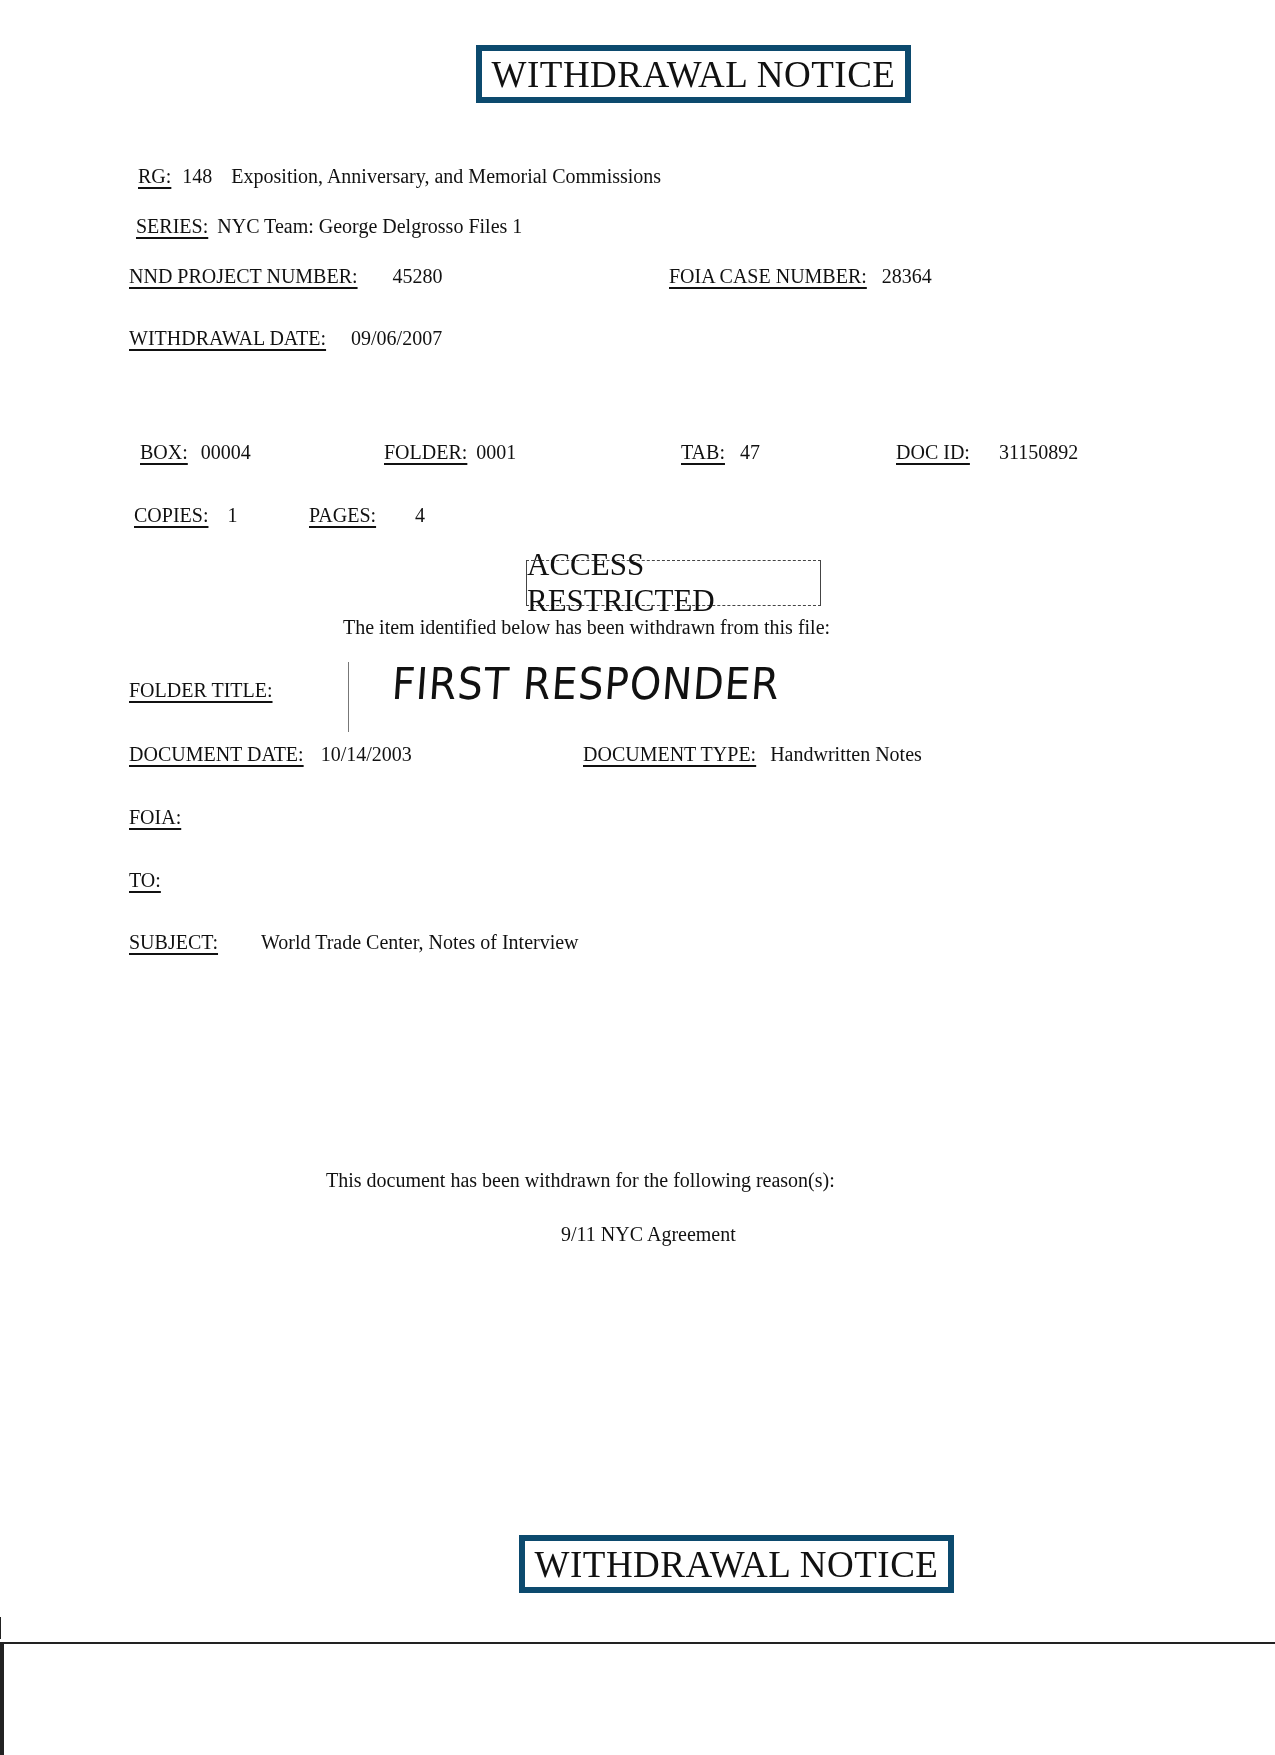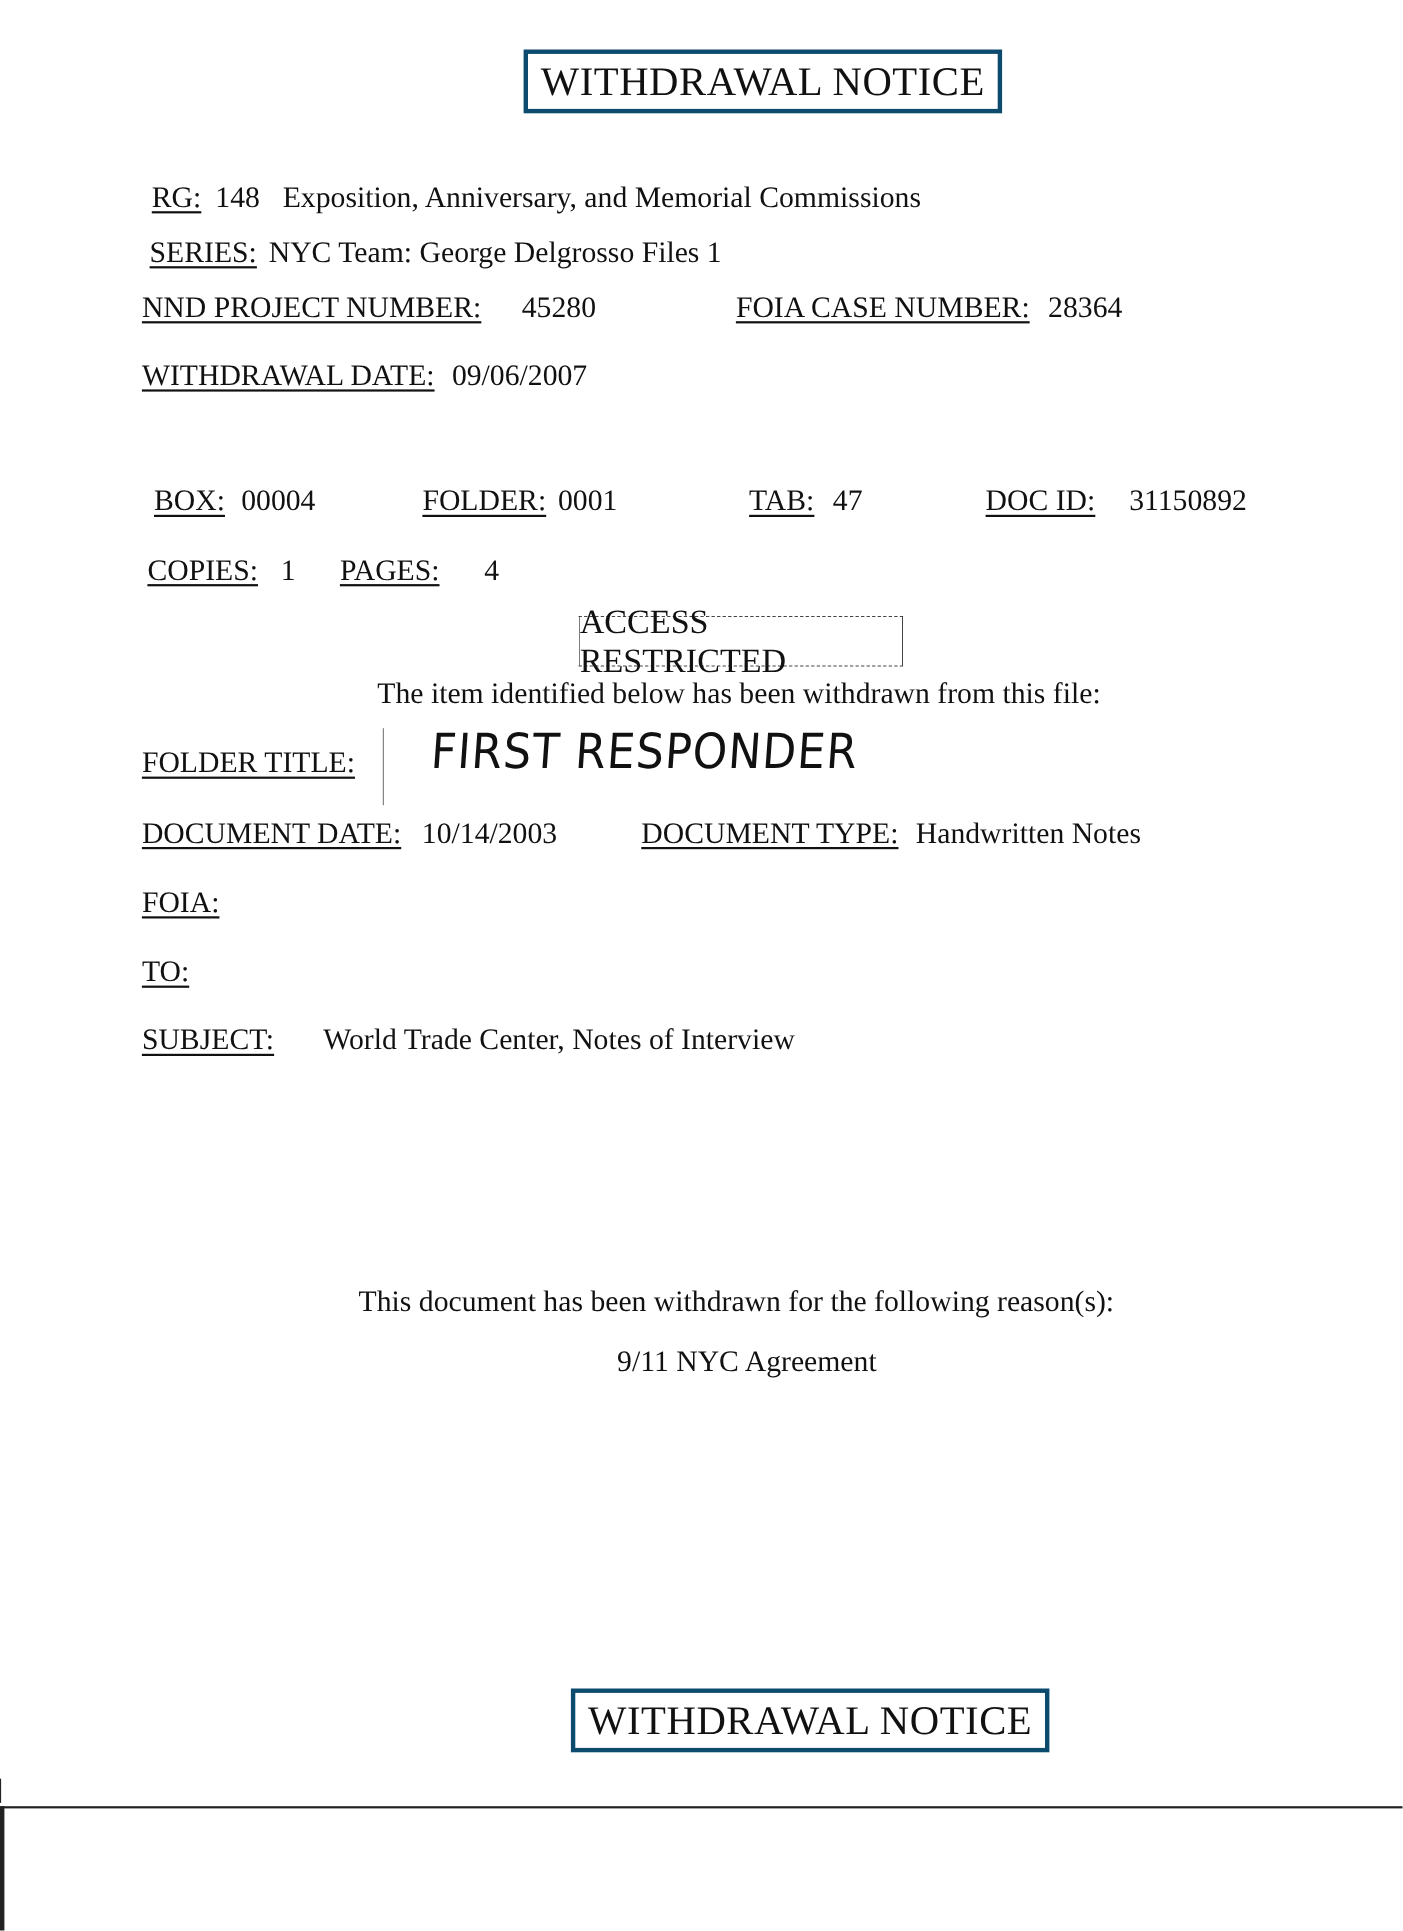--- a/index.html
+++ b/index.html
@@ -1,21 +1,21 @@
 <!DOCTYPE html>
 <html><head>
 <meta charset="utf-8">
 <style>
   html, body { margin:0; padding:0; background:#ffffff; }
   body { width:1275px; height:1755px; position:relative; overflow:hidden;
          font-family:"Liberation Serif", "DejaVu Serif", serif; color:#111; }
   .abs { position:absolute; white-space:nowrap; line-height:1; }
-  .t { font-size:27px; }
+  .t { font-size:20px; }
   .u { text-decoration:underline; text-underline-offset:4px; text-decoration-thickness:2px; }
-  .notice-box { position:absolute; border:4px solid #0c4a6e; box-sizing:border-box;
+  .notice-box { position:absolute; border:6px solid #0c4a6e; box-sizing:border-box;
                 display:flex; align-items:center; justify-content:center;
                 font-size:37px; letter-spacing:0.5px; }
   .restricted-box { position:absolute; border:1.5px dashed #444; border-left:1.5px solid #444; border-right:1.5px solid #444;
                     box-sizing:border-box; display:flex; align-items:center; justify-content:center;
                     font-size:31px; }
   .handwriting { font-family:"DejaVu Sans", sans-serif; font-size:40px; font-weight:400;
                  letter-spacing:1px; transform:skewX(-4deg) scaleY(1.1); }
   .bold { font-weight:normal; }
   .hline { position:absolute; background:#222; }
 </style>
@@ -41,21 +41,21 @@
   <span class="u">NND PROJECT NUMBER:</span>
   <span style="margin-left:30px;">45280</span>
 </div>
 <div class="abs t" style="left:669px; top:266px;">
   <span class="u">FOIA CASE NUMBER:</span>
   <span style="margin-left:10px;">28364</span>
 </div>
 
 <div class="abs t" style="left:129px; top:328px;">
   <span class="u">WITHDRAWAL DATE:</span>
-  <span style="margin-left:9px;">09/06/2007</span>
+  <span style="margin-left:20px;">09/06/2007</span>
 </div>
 
 <div class="abs t" style="left:140px; top:442px;">
   <span class="u">BOX:</span>
   <span style="margin-left:8px;">00004</span>
 </div>
 <div class="abs t" style="left:384px; top:442px;">
   <span class="u">FOLDER:</span>
   <span style="margin-left:4px;">0001</span>
 </div>

